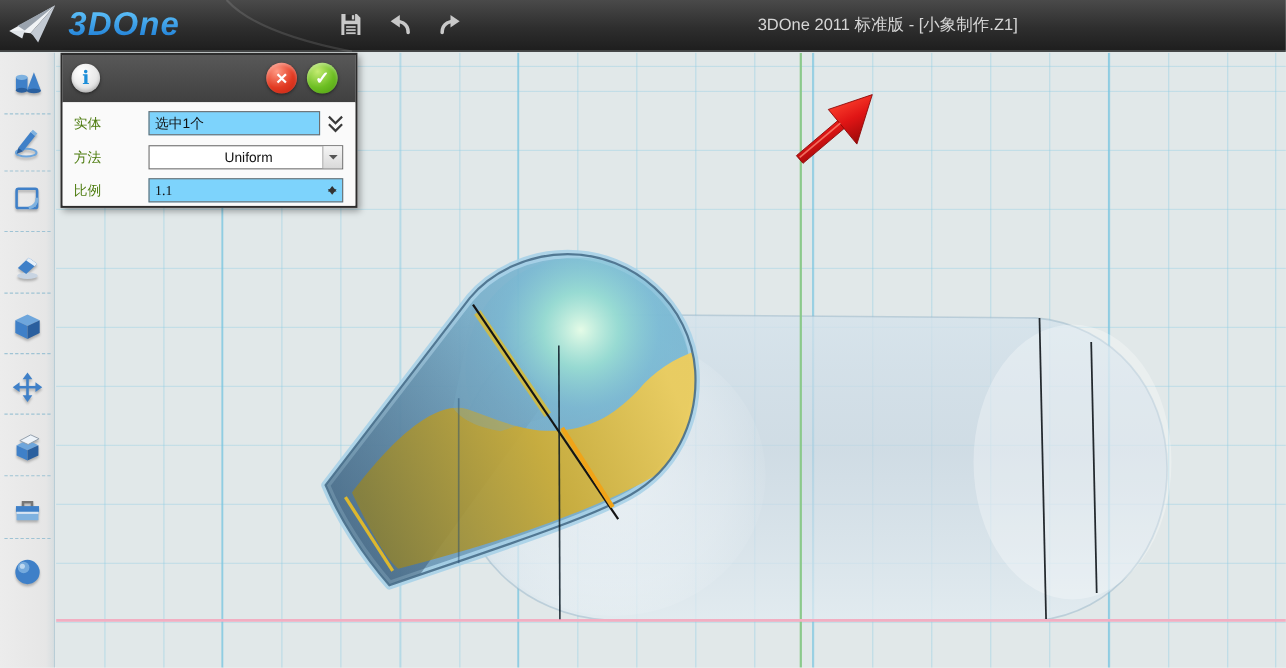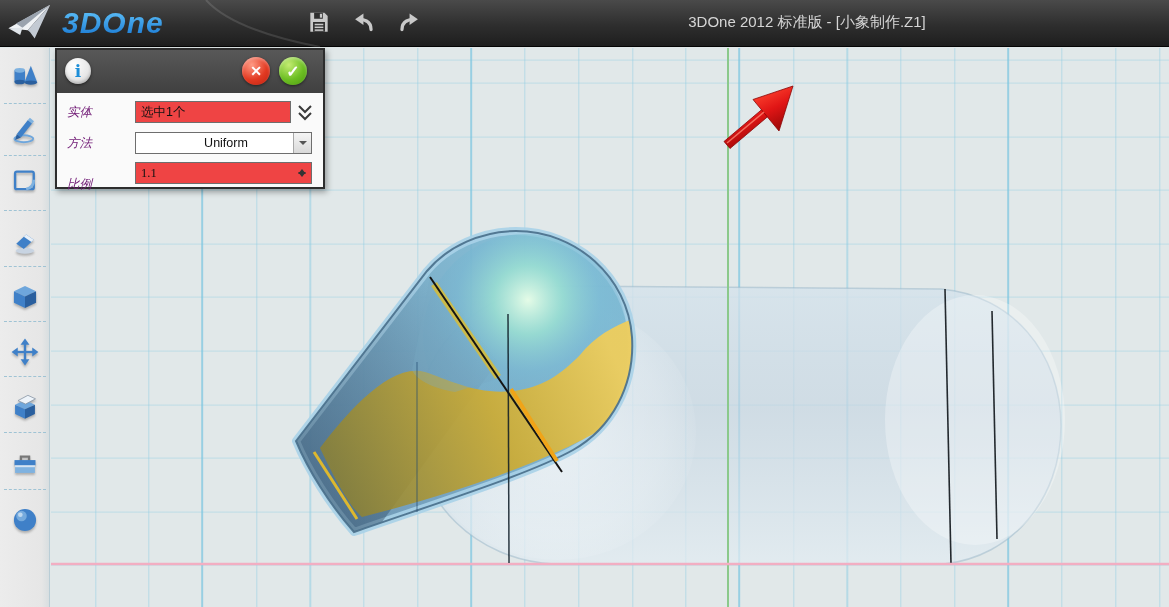--- a/index.html
+++ b/index.html
@@ -59,23 +59,23 @@
     font-family:"DejaVu Serif",serif; font-weight:bold; font-size:17px; color:#1d8ed8; cursor:pointer; }
   .btn-cancel,.btn-ok { position:absolute; top:7px; width:28px; height:28px; border-radius:50%;
     border:none; color:#fff; font-weight:bold; cursor:pointer;
     display:flex; align-items:center; justify-content:center;
     box-shadow:0 1px 3px rgba(0,0,0,.5), inset 0 2px 3px rgba(255,255,255,.35); }
   .btn-cancel { right:53px; font-size:14px;
     background:radial-gradient(circle at 35% 28%,#ff9a84 0%,#e23a22 55%,#bf2110 100%); }
   .btn-ok { right:16px; font-size:16px;
     background:radial-gradient(circle at 35% 28%,#c4ec72 0%,#6cbe22 55%,#4c9a10 100%); }
   .dlg-body { position:relative; height:94px; background:#fafafa; }
-  .f-label { position:absolute; left:10px; font-size:12.5px; color:#701a75; line-height:22px;font-style:italic; }
+  .f-label { position:absolute; left:10px; font-size:12.5px; color:#4d7c0f; line-height:22px; }
   .f-ctl { position:absolute; height:22px; }
-  .txt { width:100%; height:100%; border:1px solid #6e6e6e; background:#ef4444;
+  .txt { width:100%; height:100%; border:1px solid #6e6e6e; background:#7dd3fc;
     font-size:12.5px; padding:1px 5px; color:#111; font-family:inherit; }
   .combo { left:78px; width:177px; position:absolute; border:1px solid #6e6e6e; background:#fff; }
   .combo-val { font-size:12.5px; line-height:20px; padding-left:5px; color:#111;text-align:center; }
   .combo-btn { position:absolute; right:0; top:0; width:18px; height:20px;
     background:linear-gradient(180deg,#f5f5f5,#d9d9d9); border-left:1px solid #a8a8a8; cursor:pointer; }
   .combo-btn::after { content:""; position:absolute; left:5px; top:8px; border:4px solid transparent;
     border-top-color:#555; }
   .spin-wrap { left:78px; width:177px;font-family:Liberation Serif, serif; }
   .spin-btns { position:absolute; right:4px; top:2px; width:12px; height:18px; cursor:pointer; }
   .spin-up { position:absolute; top:1px; left:2px; border:4px solid transparent; border-bottom:5px solid #333; }
@@ -118,21 +118,21 @@
           <polygon points="11.5,4.2 3.8,9.5 11.5,14.8" fill="#c9c9c9"></polygon>
         </svg>
       </button>
       <button>
         <svg width="26" height="26" viewBox="0 0 24 24">
           <path d="M5.5 19 C5.5 10.5 13 9.5 16.5 9.5" stroke="#c9c9c9" stroke-width="3" fill="none" stroke-linecap="round"></path>
           <polygon points="12.5,4.2 20.2,9.5 12.5,14.8" fill="#c9c9c9"></polygon>
         </svg>
       </button>
     </div>
-    <div class="win-title">3DOne 2012 标准版 - [小象制作.Z1]</div>
+    <div class="win-title">3DOne 2011 标准版 - [小象制作.Z1]</div>
   </header>
 
   <aside class="sidebar">
     <div class="side-item" style="top:13px">
       <svg width="28" height="28" viewBox="0 0 24 24">
         <rect x="3" y="8" width="9" height="10" fill="#3f80c8"></rect>
         <ellipse cx="7.5" cy="18" rx="4.5" ry="2" fill="#2a5f9e"></ellipse>
         <ellipse cx="7.5" cy="8" rx="4.5" ry="2" fill="#7fb2e0"></ellipse>
         <polygon points="17,4 11.5,18.5 22.5,18.5" fill="#3f80c8"></polygon>
         <ellipse cx="17" cy="18.5" rx="5.5" ry="1.8" fill="#2a5f9e"></ellipse>
@@ -317,21 +317,21 @@
           <polyline points="2,3 8,9 14,3" fill="none" stroke="#3a3a3a" stroke-width="2"></polyline>
           <polyline points="2,10 8,16 14,10" fill="none" stroke="#3a3a3a" stroke-width="2"></polyline>
         </svg>
 
         <span class="f-label" style="top:39px">方法</span>
         <div class="combo" style="top:39px; height:22px">
           <div class="combo-val">Uniform</div>
           <div class="combo-btn"></div>
         </div>
 
-        <span class="f-label" style="top:80px">比例</span>
+        <span class="f-label" style="top:69px">比例</span>
         <div class="f-ctl spin-wrap" style="top:69px">
           <input class="txt" type="text" value="1.1" style="">
           <div class="spin-btns">
             <div class="spin-up"></div>
             <div class="spin-dn"></div>
           </div>
         </div>
 
       </div>
     </div>

